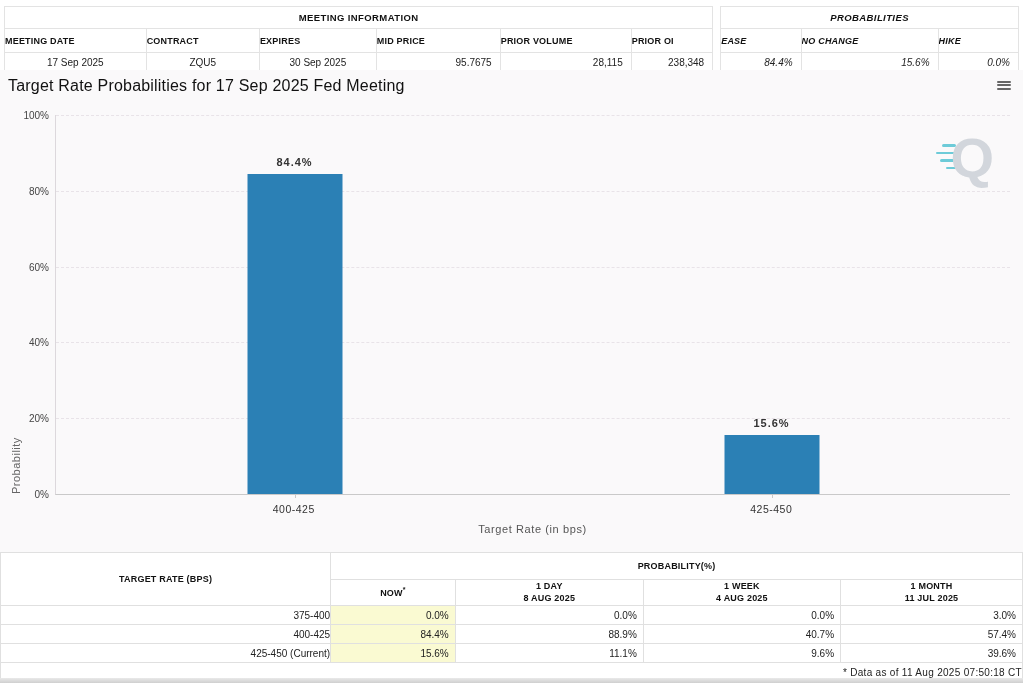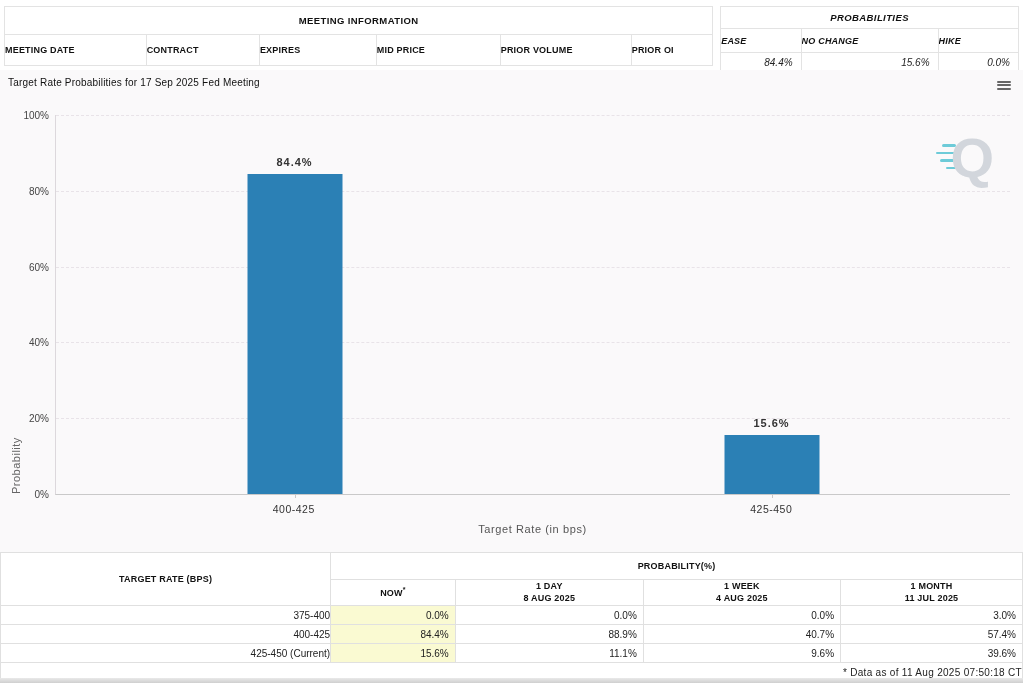--- a/index.html
+++ b/index.html
@@ -15,21 +15,21 @@
   table.info-table th, table.info-table td { border:1px solid #e3e3e3; overflow:hidden; white-space:nowrap; }
   .tbl-title { font-size:9.5px; font-weight:bold; letter-spacing:.4px; text-align:center; height:22px; color:#111;margin-top:32px; }
   .col-head  { font-size:9px;  font-weight:bold; letter-spacing:.2px; text-align:left; height:24px; color:#111; }
   .cell      { font-size:10px; height:19px; color:#222; text-align:center; }
   .cell.right{ text-align:right; padding-right:8px; }
   #meeting-table { width:712px; }
   #prob-table { width:300px;font-style:italic; }
 
   
   .chart-section { position:relative; height:482px; background:#faf9fa; }
-  .chart-title { position:absolute; top:7px; left:8px; font-size:10px; color:#111; letter-spacing:.2px; }
+  .chart-title { position:absolute; top:7px; left:8px; font-size:16px; color:#111; letter-spacing:.2px; }
   .menu-button { position:absolute; top:8px; right:10px; width:18px; height:14px; cursor:pointer; padding:1px 2px; }
   .menu-button i { display:block; height:2px; background:#666; margin:1.5px 0; border-radius:1px; }
   .chart-subtitle { position:absolute; top:27px; width:100%; text-align:center; font-size:11px; color:#333; letter-spacing:.6px; }
 
   .plot-area { position:absolute; left:55px; right:13px; top:45px; height:380px;
                border-left:1px solid #dcd8dc; border-bottom:1px solid #c9c9c9; }
   .gridline { position:absolute; left:0; right:0; border-top:1px dashed #e8e3e8; }
   .ytick { position:absolute; right:calc(100% + 7px); transform:translateY(-50%); font-size:10px; color:#444; }
   .y-axis-title { position:absolute; left:-46px; top:0; height:100%; display:flex; align-items:center;
                   writing-mode:vertical-rl; transform:rotate(180deg); font-size:11px; color:#666; letter-spacing:.5px; }
@@ -87,20 +87,28 @@
           <th class="tbl-title" colspan="6">MEETING INFORMATION</th>
         </tr>
     <tr>
       <th class="col-head">MEETING DATE</th>
       <th class="col-head">CONTRACT</th>
       <th class="col-head">EXPIRES</th>
       <th class="col-head">MID PRICE</th>
       <th class="col-head">PRIOR VOLUME</th>
       <th class="col-head">PRIOR OI</th>
     </tr>
+    <tr>
+      <td class="cell">17 Sep 2025</td>
+      <td class="cell">ZQU5</td>
+      <td class="cell">30 Sep 2025</td>
+      <td class="cell right">95.7675</td>
+      <td class="cell right">28,115</td>
+      <td class="cell right">238,348</td>
+    </tr>
   </tbody>
     </table>
 
   <table class="info-table" id="prob-table">
     <colgroup>
         <col style="width:27%">
         <col style="width:46%">
         <col style="width:27%">
       </colgroup>
     <tbody>

